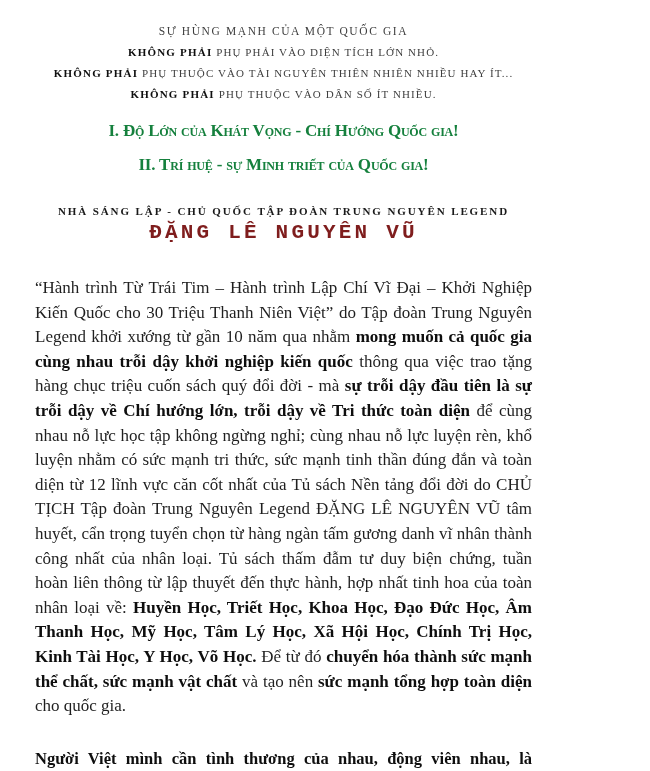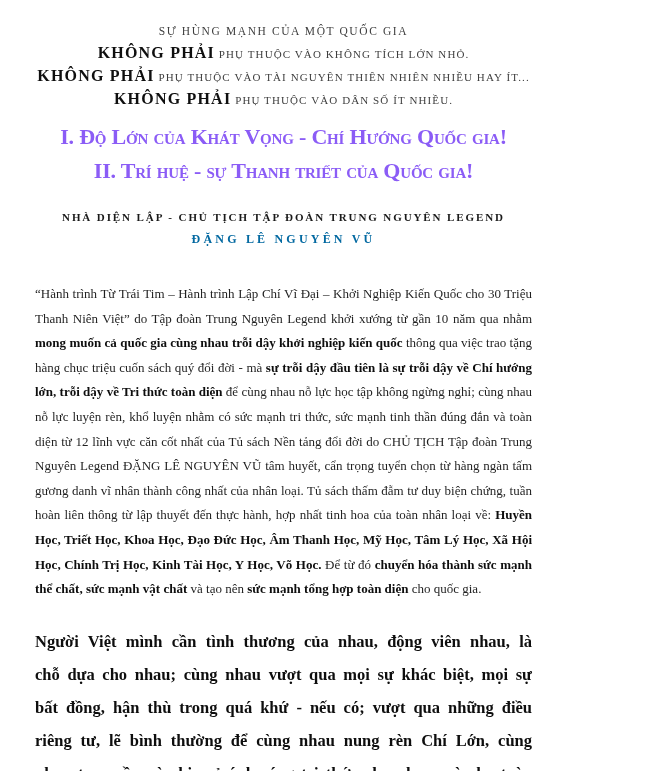--- a/index.html
+++ b/index.html
@@ -36,21 +36,21 @@
     font-weight: 500;
   }
   .negation-line {
     font-size: 11px;
     letter-spacing: 1.1px;
     line-height: 21px;
     color: #3e3e3e;
   }
   .negation-line b {
     color: #0f0f0f;
-    font-size: 16px;
+    font-size: 11px;
     letter-spacing: 1.2px;
   }
   .conclusion-line {
     font-size: 11.5px;
     letter-spacing: 0.9px;
     line-height: 23px;
     color: #2e2e2e;
   }
   .conclusion-line b {
     color: #0c0c0c;
@@ -58,57 +58,58 @@
 
   
   .tenets {
     margin-top: 9px;
   }
   .tenet {
     margin: 0;
     text-align: center;
     font-variant: small-caps;
     font-weight: 700;
-    font-size: 22px;
+    font-size: 17px;
     line-height: 34px;
     letter-spacing: -0.2px;
-    color: #8b5cf6;
+    color: #15803d;
   }
 
   
   .signature {
     margin-top: 21px;
     text-align: center;
   }
   .signature p { margin: 0; }
   .signature-role {
     font-size: 11px;
     font-weight: 700;
     letter-spacing: 1.9px;
     line-height: 16px;
     color: #1a1a1a;
   }
   .signature-name {
     margin-top: 4px !important;
-    font-size: 12px;
+    font-size: 21px;
     font-weight: 700;
     letter-spacing: 3.2px;
     line-height: 20px;
-    color: #0369a1;
+    color: #7f1d1d;
+    font-family: Liberation Mono, monospace;
   }
 
   
   .body-copy {
     margin-top: 33px;
   }
   .para {
     margin: 0;
     text-align: justify;
     text-justify: inter-word;
-    font-size: 13px;
+    font-size: 17px;
     line-height: 24.6px;
     color: #1f1f1f;
   }
   .para b { color: #0e0e0e; }
   .para-closing {
     margin-top: 23px;
     font-weight: 700;
     font-size: 16.5px;
     line-height: 33px;
     word-spacing: 2.5px;
@@ -117,38 +118,38 @@
 </style>
 </head>
 <body>
 
 <div class="page">
 
   <header class="preamble">
     <p class="opening-line">SỰ HÙNG MẠNH CỦA MỘT QUỐC GIA</p>
 
     <p class="negation-line">
-      <b>KHÔNG PHẢI</b><span> PHỤ THUỘC VÀO KHÔNG TÍCH LỚN NHỎ.</span>
+      <b>KHÔNG PHẢI</b><span> PHỤ PHẢI VÀO DIỆN TÍCH LỚN NHỎ.</span>
     </p>
     <p class="negation-line">
       <b>KHÔNG PHẢI</b><span> PHỤ THUỘC VÀO TÀI NGUYÊN THIÊN NHIÊN NHIỀU HAY ÍT...</span>
     </p>
     <p class="negation-line">
       <b>KHÔNG PHẢI</b><span> PHỤ THUỘC VÀO DÂN SỐ ÍT NHIỀU.</span>
     </p>
 
   </header>
 
   <section class="tenets">
     <h1 class="tenet">I. Độ Lớn của Khát Vọng - Chí Hướng Quốc gia!</h1>
-    <h1 class="tenet">II. Trí huệ - sự Thanh triết của Quốc gia!</h1>
+    <h1 class="tenet">II. Trí huệ - sự Minh triết của Quốc gia!</h1>
   </section>
 
   <section class="signature">
-    <p class="signature-role">NHÀ DIỆN LẬP - CHỦ TỊCH TẬP ĐOÀN TRUNG NGUYÊN LEGEND</p>
+    <p class="signature-role">NHÀ SÁNG LẬP - CHỦ QUỐC TẬP ĐOÀN TRUNG NGUYÊN LEGEND</p>
     <p class="signature-name">ĐẶNG LÊ NGUYÊN VŨ</p>
   </section>
 
   <section class="body-copy">
     <p class="para para-main"><span>“Hành trình Từ Trái Tim – Hành trình Lập Chí Vĩ Đại – Khởi Nghiệp Kiến Quốc cho 30 Triệu Thanh Niên Việt” do Tập đoàn Trung Nguyên Legend khởi xướng từ gần 10 năm qua nhằm </span><b>mong muốn cả quốc gia cùng nhau trỗi dậy khởi nghiệp kiến quốc</b><span> thông qua việc trao tặng hàng chục triệu cuốn sách quý đổi đời - mà </span><b>sự trỗi dậy đầu tiên là sự trỗi dậy về Chí hướng lớn, trỗi dậy về Tri thức toàn diện</b><span> để cùng nhau nỗ lực học tập không ngừng nghỉ; cùng nhau nỗ lực luyện rèn, khổ luyện nhằm có sức mạnh tri thức, sức mạnh tinh thần đúng đắn và toàn diện từ 12 lĩnh vực căn cốt nhất của Tủ sách Nền tảng đổi đời do CHỦ TỊCH Tập đoàn Trung Nguyên Legend ĐẶNG LÊ NGUYÊN VŨ tâm huyết, cẩn trọng tuyển chọn từ hàng ngàn tấm gương danh vĩ nhân thành công nhất của nhân loại. Tủ sách thấm đẫm tư duy biện chứng, tuần hoàn liên thông từ lập thuyết đến thực hành, hợp nhất tinh hoa của toàn nhân loại về: </span><b>Huyền Học, Triết Học, Khoa Học, Đạo Đức Học, Âm Thanh Học, Mỹ Học, Tâm Lý Học, Xã Hội Học, Chính Trị Học, Kinh Tài Học, Y Học, Võ Học.</b><span> Để từ đó </span><b>chuyển hóa thành sức mạnh thể chất, sức mạnh vật chất</b><span> và tạo nên </span><b>sức mạnh tổng hợp toàn diện</b><span> cho quốc gia.</span></p>
     <p class="para para-closing"><b>Người Việt mình cần tình thương của nhau, động viên nhau, là chỗ dựa cho nhau; cùng nhau vượt qua mọi sự khác biệt, mọi sự bất đồng, hận thù trong quá khứ - nếu có; vượt qua những điều riêng tư, lẽ bình thường để cùng nhau nung rèn Chí Lớn, cùng nhau truy cầu và chia sẻ ánh sáng tri thức cho nhau; và cho toàn nhân loại!</b></p>
   </section>
 
 </div>
 

